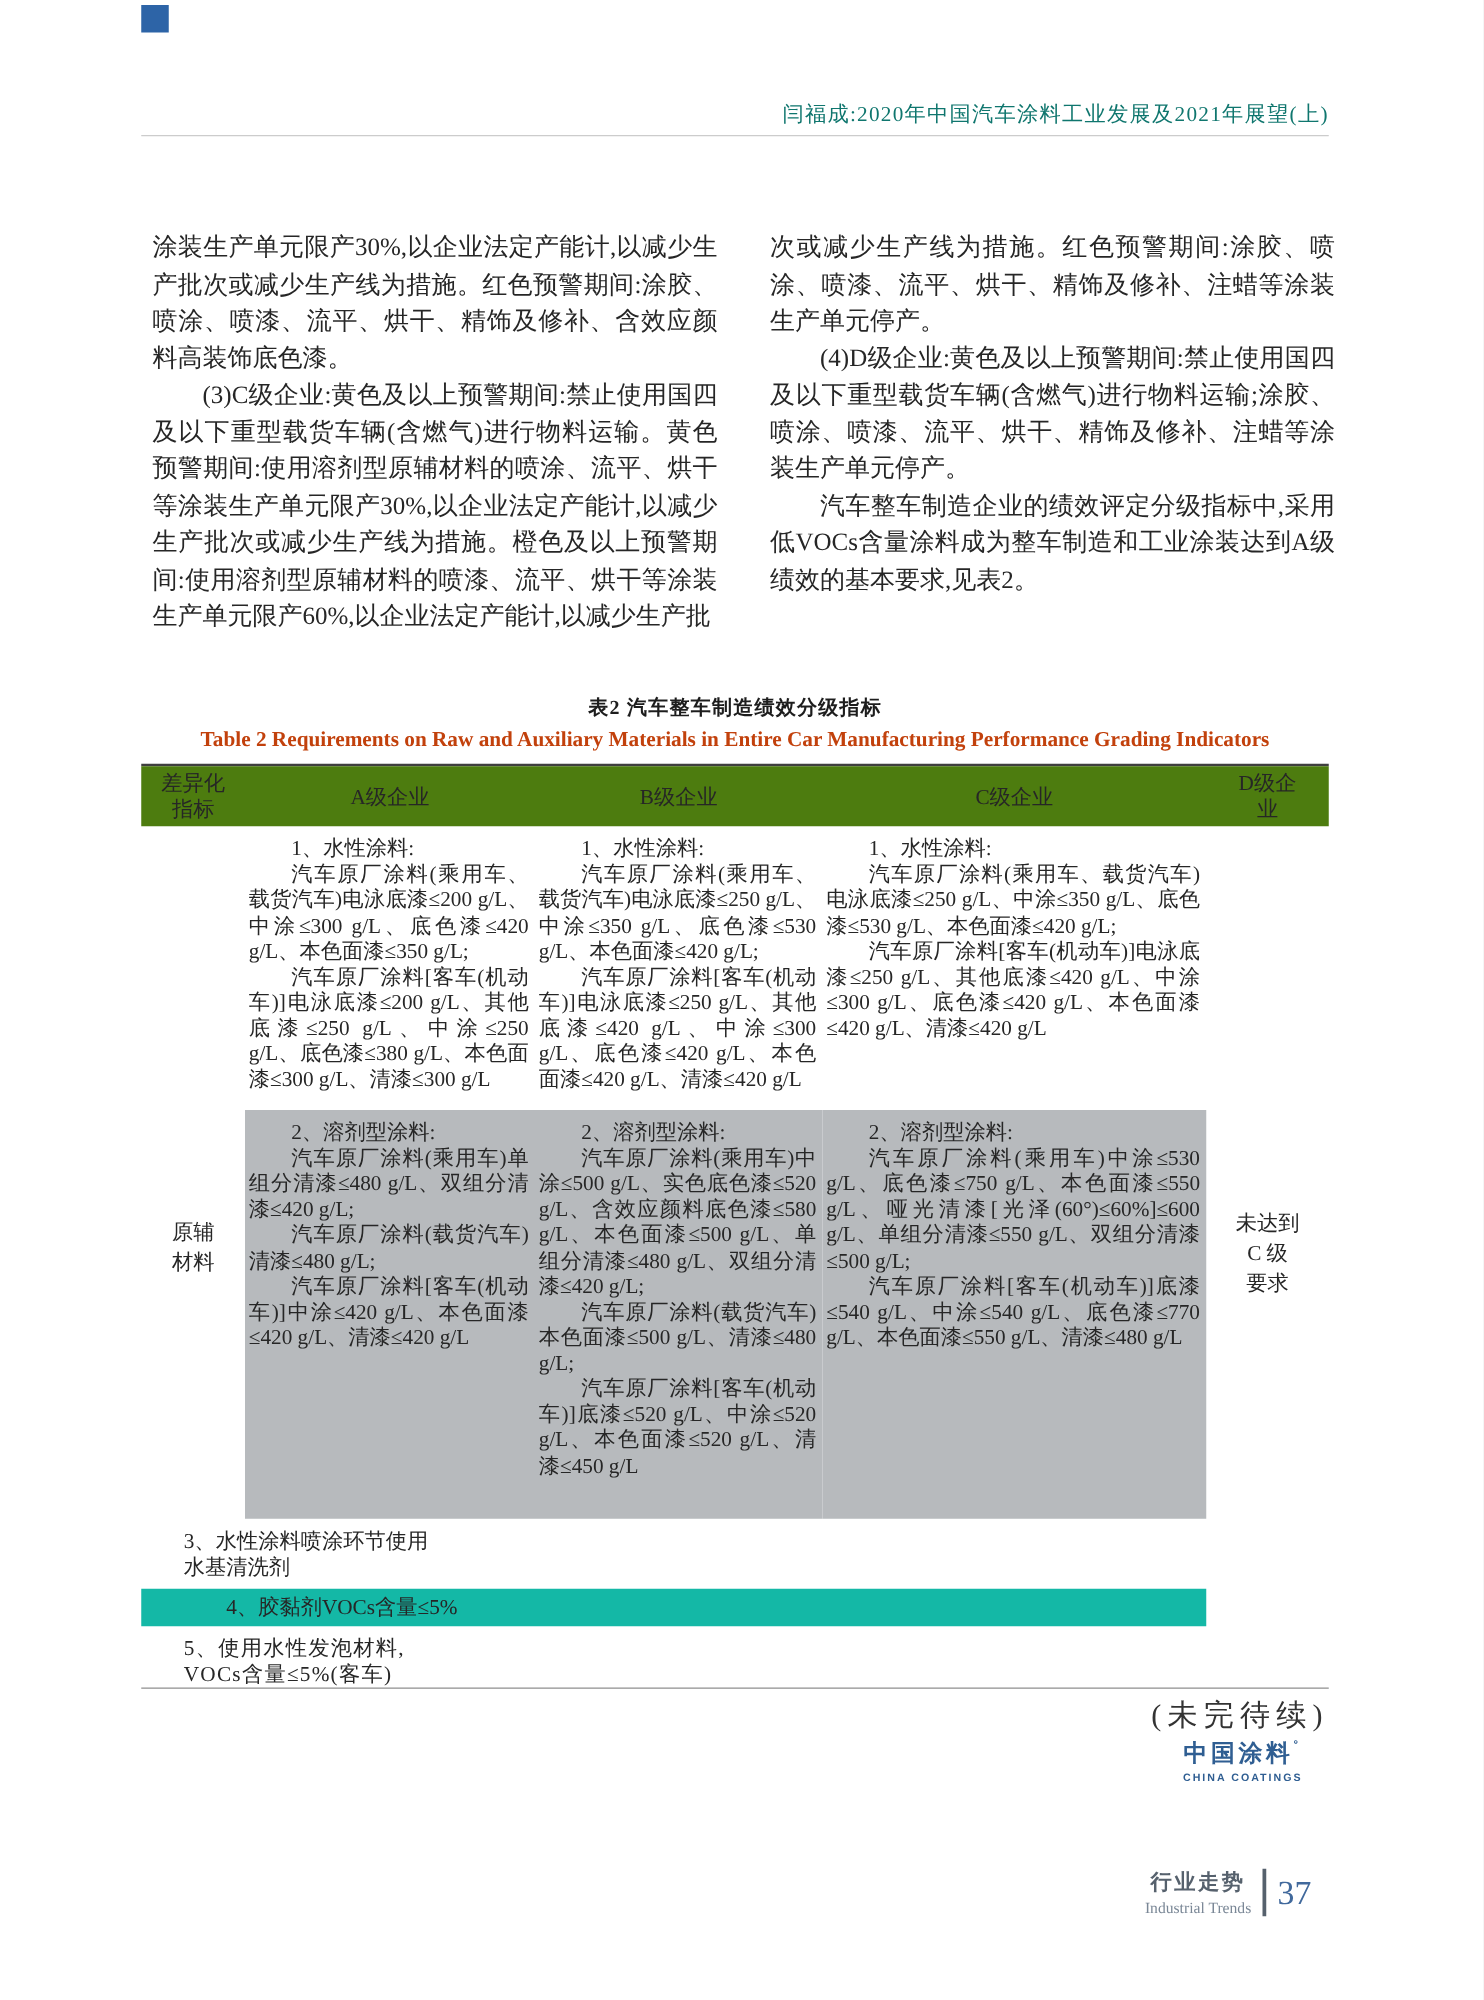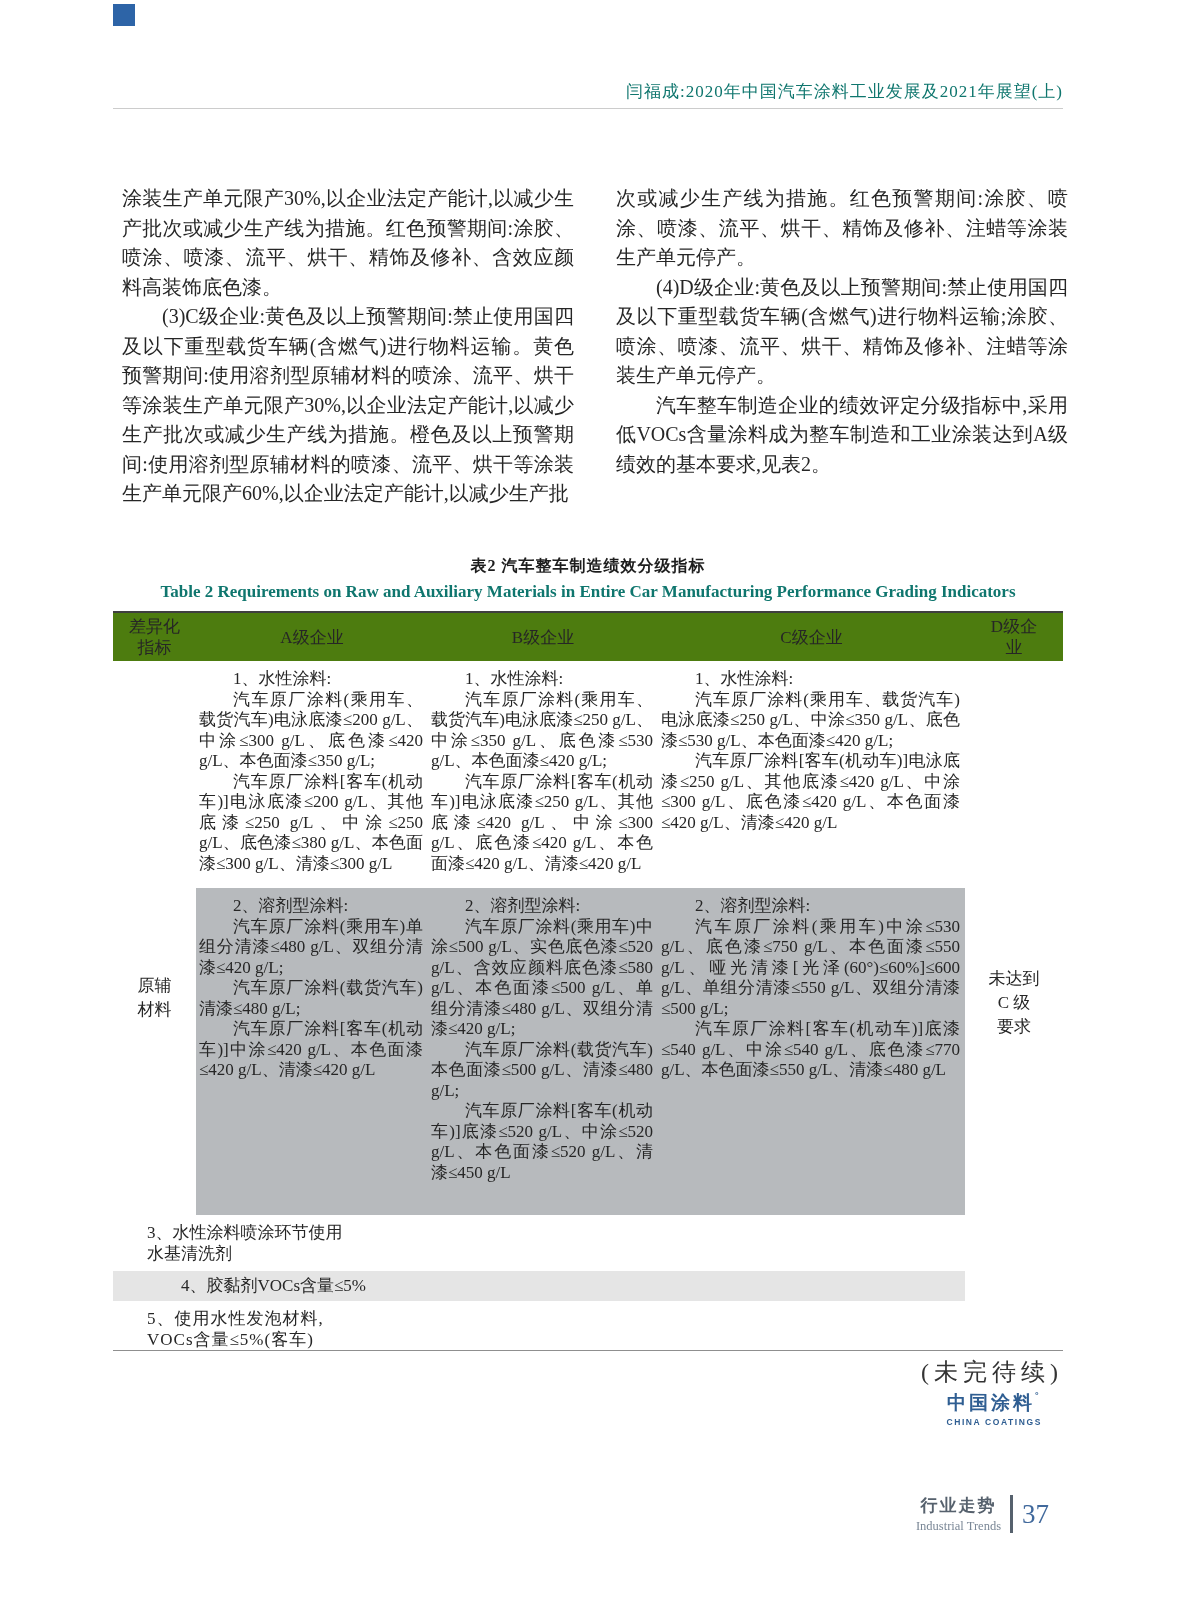--- a/index.html
+++ b/index.html
@@ -17,21 +17,21 @@
 
   
   .columns{position:absolute;top:184px;left:122px;width:946px;display:flex;gap:42px;}
   .col{width:452px;font-size:20px;line-height:29.5px;text-align:justify;}
   .col p{margin:0;text-indent:2em;}
   .col p.noindent{text-indent:0;}
 
   
   .table-block{position:absolute;top:556px;left:113px;width:950px;}
   .tbl-title-cn{text-align:center;font-size:16px;font-weight:bold;color:#1d1d1d;margin-bottom:5px;letter-spacing:1px;}
-  .tbl-title-en{text-align:center;font-size:17px;font-weight:bold;color:#0f766e;margin-bottom:9px;}
+  .tbl-title-en{text-align:center;font-size:17px;font-weight:bold;color:#c2410c;margin-bottom:9px;}
   .tbl{border-top:2px solid #3f3f3f;border-bottom:1px solid #8f8f8f;}
   .thead{display:flex;height:48px;background:#4d7c0f;}
   .th{
     display:flex;align-items:center;justify-content:center;text-align:center;
     font-size:17px;line-height:21px;white-space:pre-line;
   }
   .th.c0{width:83px;} .th.c1{width:232px;} .th.c2{width:230px;} .th.c3{width:307px;} .th.c4{width:98px;}
   .tbody{
     display:grid;
     grid-template-columns:83px 232px 230px 307px 98px;
@@ -48,21 +48,21 @@
   .cell-c2{grid-column:4;grid-row:2;background:#b7babd;padding:8px 5px 0 3px;}
   .cell-label{
     grid-column:1;grid-row:1/3;display:flex;align-items:center;justify-content:center;
     text-align:center;white-space:pre-line;padding-top:120px;line-height:24px;
   }
   .cell-d{
     grid-column:5;grid-row:1/3;display:flex;align-items:center;justify-content:center;
     text-align:center;white-space:pre-line;padding-top:130px;line-height:24px;
   }
   .cell-row3{grid-column:1/5;grid-row:3;white-space:pre-line;padding:8px 0 0 34px;width:300px;}
-  .cell-row4{grid-column:1/5;grid-row:4;background:#e5e5e5;display:flex;align-items:center;padding-left:34px;}
+  .cell-row4{grid-column:1/5;grid-row:4;background:#14b8a6;display:flex;align-items:center;padding-left:34px;}
   .cell-row4 p{margin:0;text-indent:2em;}
   .cell-row5{grid-column:1/5;grid-row:5;white-space:pre-line;padding:8px 0 0 34px;width:310px;letter-spacing:1px;}
 
   
   .tbc{position:absolute;top:1356px;right:124px;font-size:24px;letter-spacing:5px;color:#333333;}
   .logo{position:absolute;top:1390px;right:145px;text-align:center;color:#2f5e92;
         font-family:"Liberation Sans","DejaVu Sans",sans-serif;}
   .logo-cn{font-size:19px;font-weight:bold;letter-spacing:3px;}
   .logo-sup{font-size:9px;vertical-align:top;}
   .logo-en{font-size:8.5px;font-weight:bold;letter-spacing:1.6px;margin-top:1px;}

